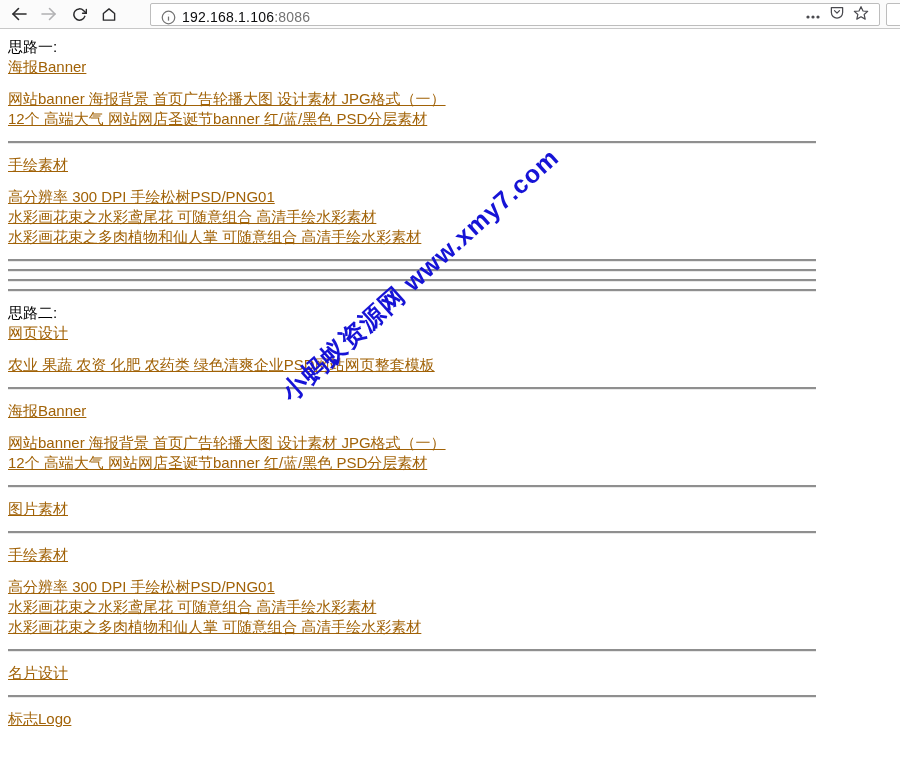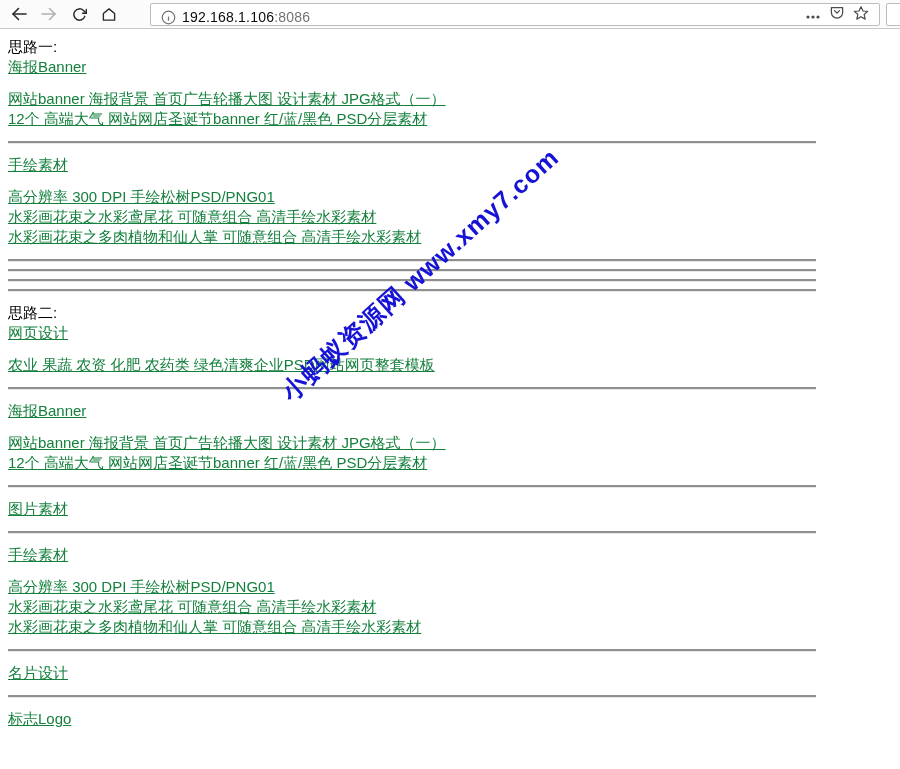--- a/index.html
+++ b/index.html
@@ -62,21 +62,21 @@
     overflow: hidden;
   }
   .page p {
     margin: 12px 0;
     font-size: 15px;
     line-height: 20px;
     color: #000000;
   }
   .page p:first-child { margin-top: 0; }
   .page a {
-    color: #15803d;
+    color: #a16207;
     text-decoration: underline;
     cursor: pointer;
   }
   .page hr {
     margin: 8px 0;
     border: 0;
     height: 2px;
     background: #8f8f8f;
     box-shadow: 0 1px 0 #e9e9e9;
   }

